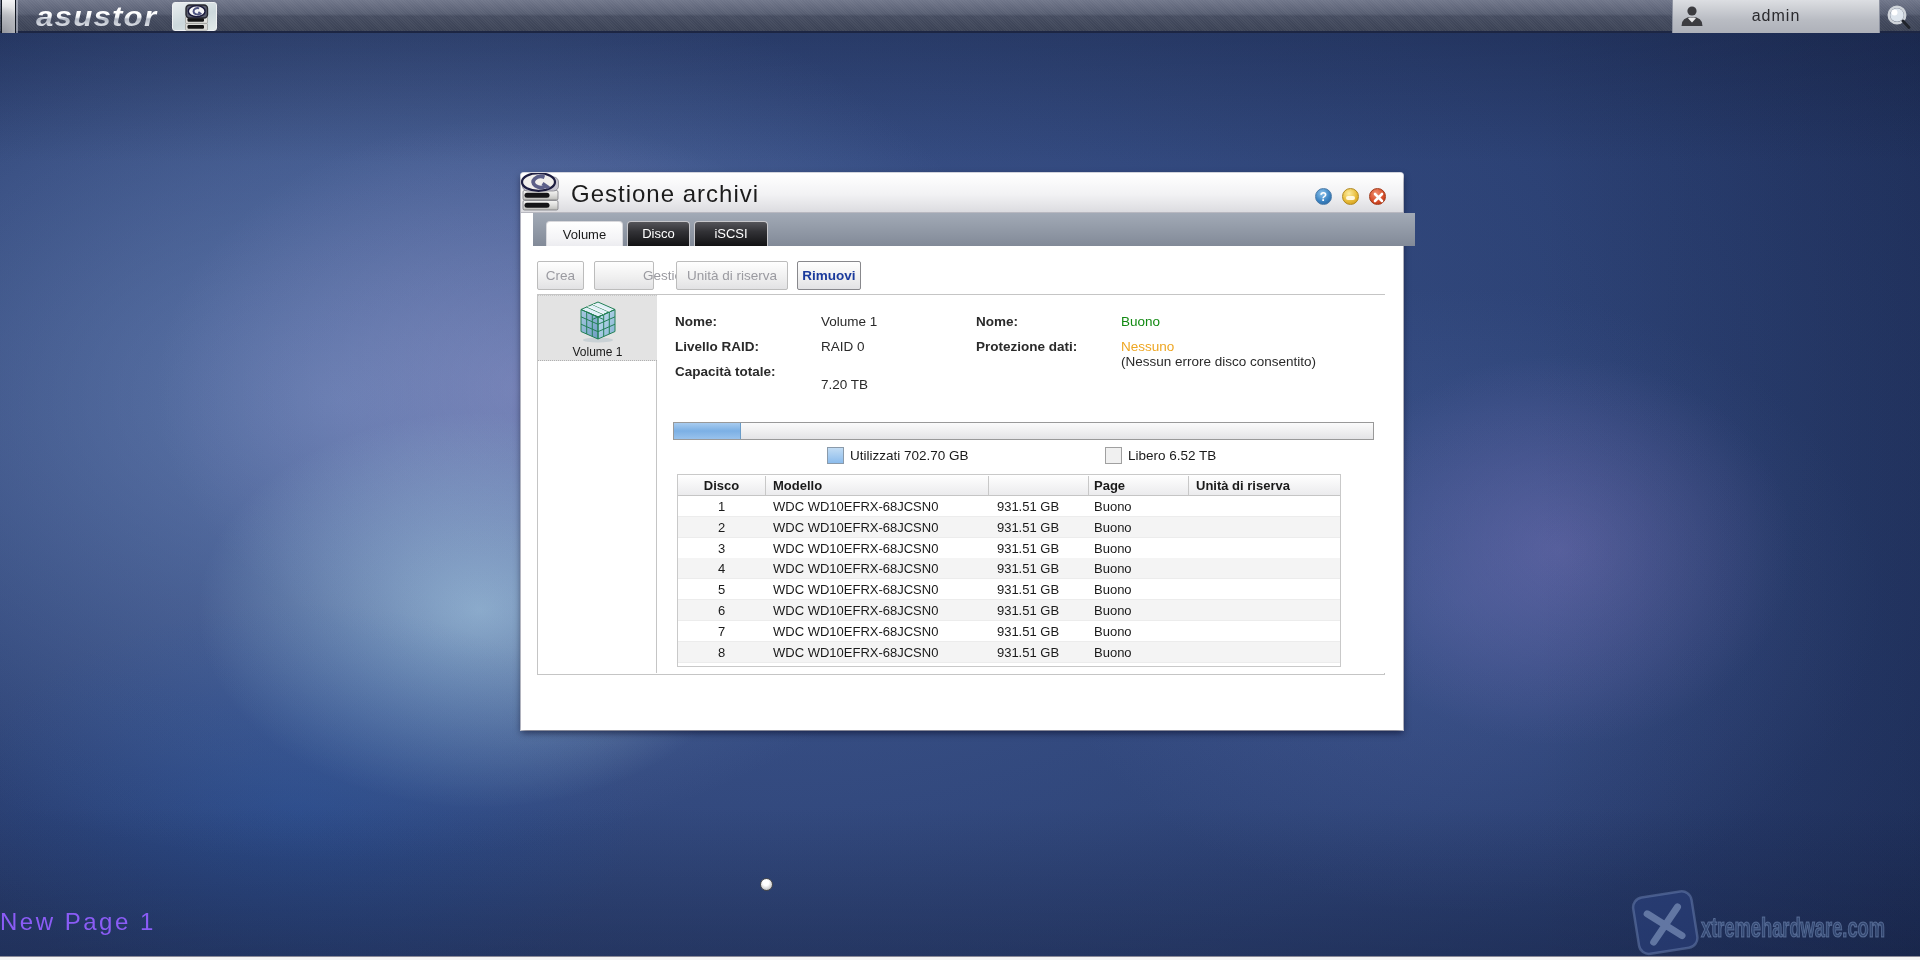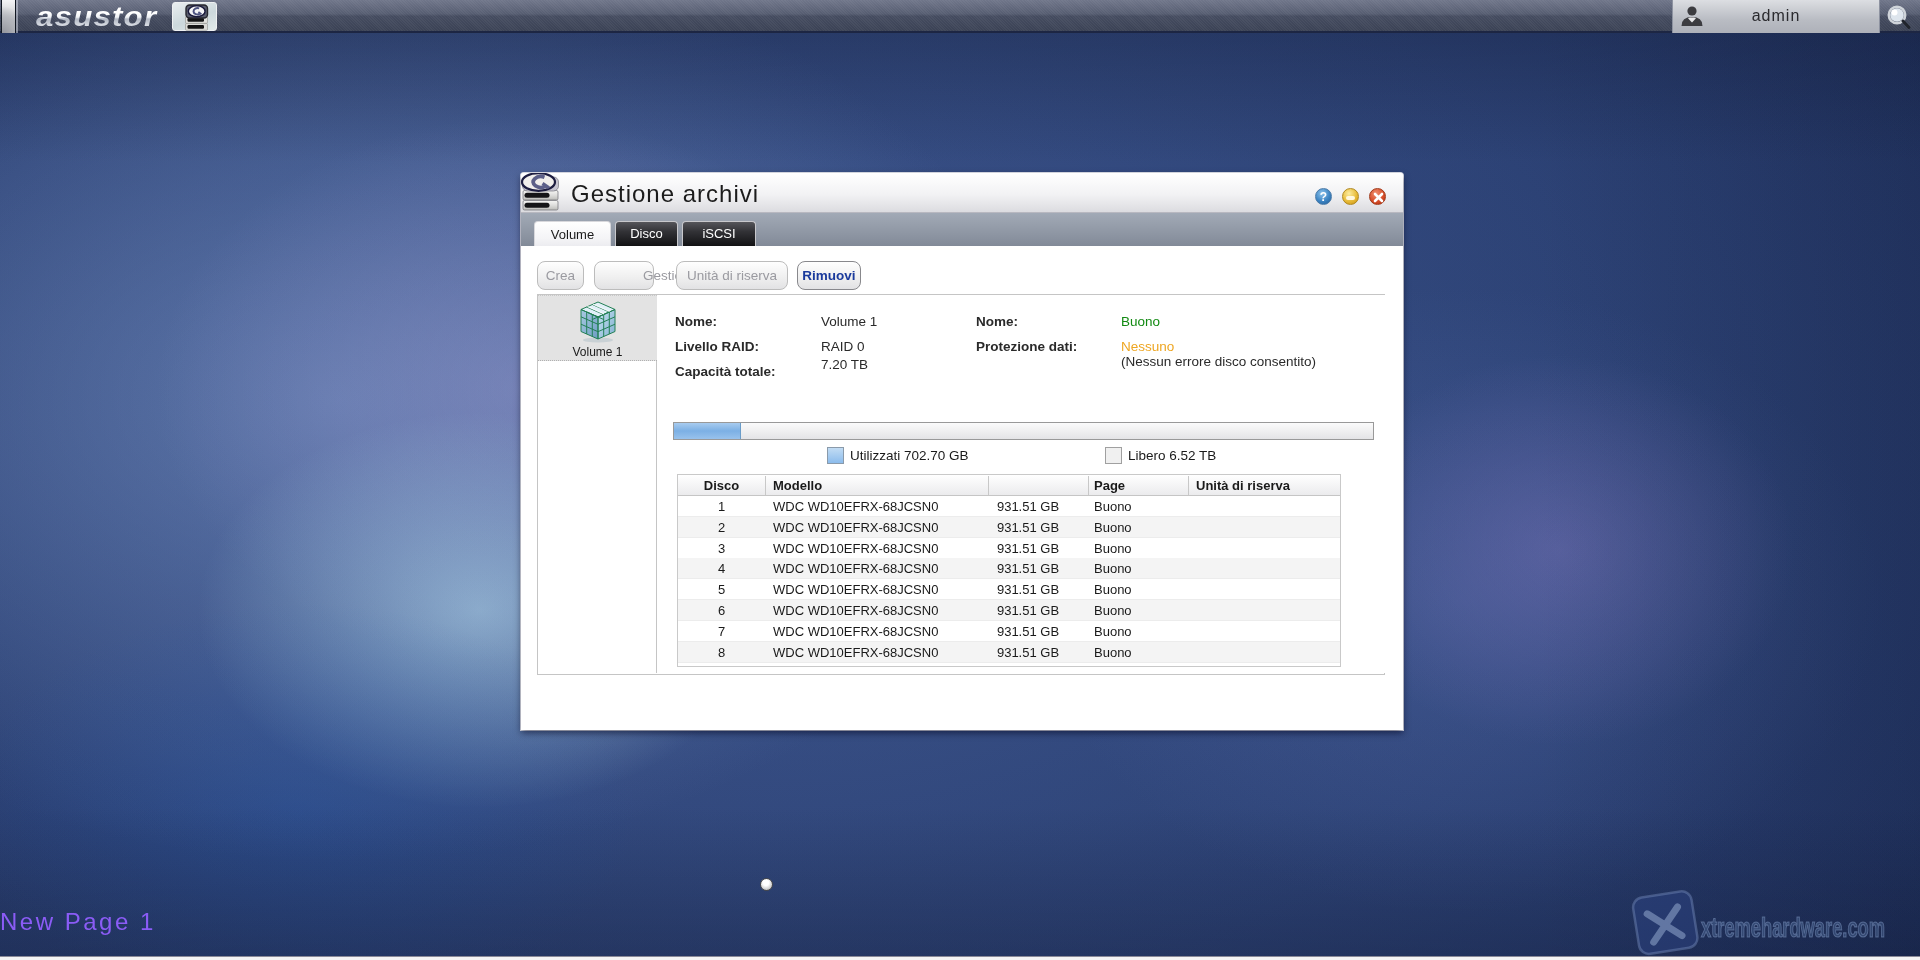--- a/index.html
+++ b/index.html
@@ -55,32 +55,32 @@
   background:linear-gradient(#ffffff, #f2f2f4 55%, #dcdce0); border-bottom:1px solid #b8b8c0; }
 #title { position:absolute; left:50px; top:7px; font-size:24px; color:#1c1c1c; letter-spacing:1px; }
 .wbtn { position:absolute; top:15px; width:17px; height:17px; border-radius:50%; }
 #btn-help { left:794px; background:radial-gradient(circle at 40% 30%, #8ec4ec, #3d85c4 55%, #1f5a94); border:1px solid #4a7aa8; }
 #btn-help .q { position:absolute; left:0; top:1px; width:100%; text-align:center; font-size:12px; font-weight:bold; color:#fff; }
 #btn-min { left:821px; background:radial-gradient(circle at 40% 30%, #fceca0, #e8bc3a 55%, #c89010); border:1px solid #b08820; }
 #btn-min .bar { position:absolute; left:3px; top:7px; width:9px; height:3.5px; border-radius:2px; background:#fff8e0; }
 #btn-close { left:848px; background:radial-gradient(circle at 40% 30%, #f09070, #d8502c 55%, #b02808); border:1px solid #a03818; }
 #winicon { position:absolute; left:0px; top:0px; }
 
-#tabbar { position:absolute; left:0; top:40px; width:882px; height:33px;
+#tabbar { position:absolute; left:12px; top:40px; width:882px; height:33px;
   background:linear-gradient(#a2aab6, #828a98); }
 .tab { position:absolute; top:8px; height:25px; border-radius:4px 4px 0 0; font-size:13px; text-align:center; }
 #tab-volume { left:13px; width:77px; background:linear-gradient(#ffffff, #f4f4f6 70%, #ececf0);
   color:#1a1a1a; border:1px solid #d8d8dc; border-bottom:none; line-height:25px; }
 #tab-disco { left:94px; width:63px; background:linear-gradient(#55555a 0%, #323236 40%, #121214 100%);
   color:#fff; border:1px solid #c8c8cc; border-bottom:none; line-height:24px; }
 #tab-iscsi { left:161px; width:74px; background:linear-gradient(#55555a 0%, #323236 40%, #121214 100%);
   color:#fff; border:1px solid #c8c8cc; border-bottom:none; line-height:24px; }
 
 #wbody { position:absolute; left:0; top:73px; width:882px; height:484px; background:#fff; }
-.btn { position:absolute; top:15px; height:29px; border-radius:8px; font-size:13.5px;
+.btn { position:absolute; top:15px; height:29px; border-radius:2px; font-size:13.5px;
   background:linear-gradient(#fefefe, #f0f0f0 55%, #e2e2e4); text-align:center; }
 .btn.dis { border:1px solid #bcbcbc; color:#9a9aa0; }
 #b-crea { left:16px; width:47px; line-height:27px; }
 #b-gest { left:73px; width:60px; line-height:27px;padding-left:48px; }
 #b-unit { left:155px; width:112px; line-height:27px; }
 #b-rim  { left:276px; width:64px; line-height:27px; border:1px solid #88888c; color:#1a3a9c; font-weight:bold; }
 
 #panel { position:absolute; left:16px; top:48px; width:848px; height:381px; border:1px solid #c5c5c5; background:#fff; }
 #sidebar { position:absolute; left:0; top:0; width:119px; height:378px; border-right:1px solid #c5c5c5; background:#fff; }
 #volitem { position:absolute; left:0; top:0; width:119px; height:66px; background:#e3e3e3; border-bottom:1px dotted #b0b0b0; border-top:1px dotted #c8c8c8; }
@@ -233,21 +233,21 @@
         <div class="flabel" style="left:17px; top:19px;">Nome:</div>
         <div class="fval" style="left:163px; top:19px;">Volume 1</div>
         <div class="flabel" style="left:318px; top:19px;">Nome:</div>
         <div class="fval green" style="left:463px; top:19px;">Buono</div>
         <div class="flabel" style="left:17px; top:44px;">Livello RAID:</div>
         <div class="fval" style="left:163px; top:44px;">RAID 0</div>
         <div class="flabel" style="left:318px; top:44px;">Protezione dati:</div>
         <div class="fval orange" style="left:463px; top:44px;">Nessuno</div>
         <div class="fval" style="left:463px; top:59px;">(Nessun errore disco consentito)</div>
         <div class="flabel" style="left:17px; top:69px;">Capacità totale:</div>
-        <div class="fval" style="left:163px; top:62px;">7.20 TB</div>
+        <div class="fval" style="left:163px; top:82px;">7.20 TB</div>
         <div id="pbar">
             <div id="pfill"></div>
           </div>
         <div class="legend-sq" id="leg1"></div>
         <div class="legtext" style="left:192px;">Utilizzati 702.70 GB</div>
         <div class="legend-sq" id="leg2"></div>
         <div class="legtext" style="left:470px;">Libero 6.52 TB</div>
         <div id="dtable">
           <div id="dhead">
             <div class="hc" style="left:0;width:87px;text-align:center;">Disco</div>

